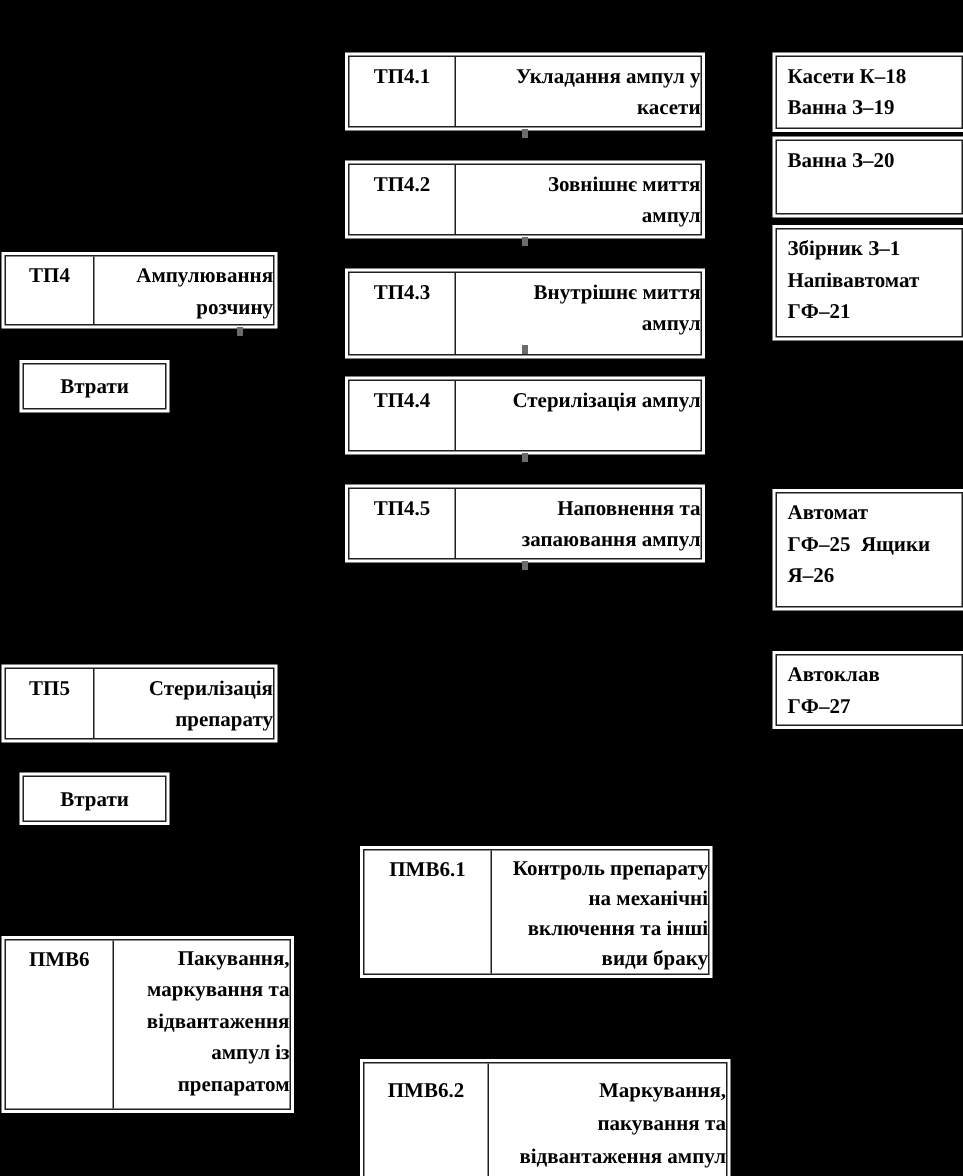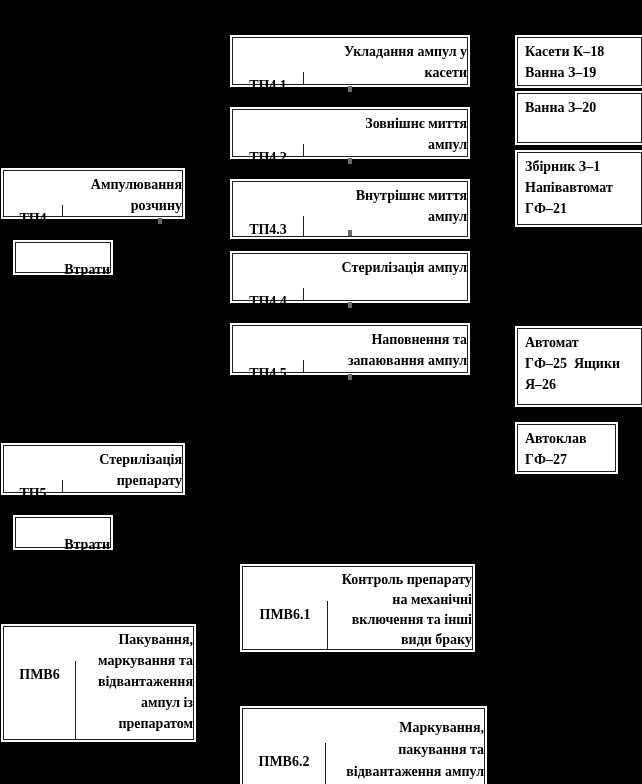--- a/index.html
+++ b/index.html
@@ -14,28 +14,28 @@
   .box{
     position:absolute; box-sizing:border-box;
     background:var(--box-fill);
     border:1.5px solid var(--box-border);
     box-shadow:0 0 0 2px var(--box-fill);
     color:var(--text); font-weight:bold; font-size:14px;
   }
   .split{display:flex;}
   .cell-code{
     box-sizing:border-box; text-align:center; padding-top:3px; line-height:21px;
-    border-right:1.5px solid var(--box-border); flex:0 0 auto;margin-top:34px;
+    border-right:1.5px solid var(--box-border); flex:0 0 auto;
   }
   .cell-label{
     flex:1 1 auto; text-align:right; padding-top:3px; line-height:21px;
     white-space:pre-wrap;
   }
   .equip{ padding:3px 7px; line-height:21px; white-space:pre-wrap; }
-  .loss{ text-align:right; padding-top:16px; line-height:21px;font-family:Liberation Serif, serif; }
+  .loss{ text-align:center; padding-top:5px; line-height:21px;font-family:Liberation Serif, serif; }
   .stub{ position:absolute; width:4px; height:6px; background:var(--connector); }
 </style>
 </head>
 <body>
 
 <div id="canvas">
 
   <div class="box split" style="left:232px;top:37px;width:236px;height:48px">
     <div class="cell-code" style="width:71px">ТП4.1</div>
     <div class="cell-label">Укладання ампул у
@@ -99,21 +99,21 @@
 
   <div class="box equip" style="left:517px;top:37px;width:125px;height:49px">Касети К–18
 Ванна З–19</div>
   <div class="box equip" style="left:517px;top:93px;width:125px;height:50px">Ванна З–20</div>
   <div class="box equip" style="left:517px;top:152px;width:125px;height:73px">Збірник З–1
 Напівавтомат
 ГФ–21</div>
   <div class="box equip" style="left:517px;top:328px;width:125px;height:77px">Автомат
 ГФ–25  Ящики
 Я–26</div>
-  <div class="box equip" style="left:517px;top:424px;width:99px;height:48px">Автоклав
+  <div class="box equip" style="left:517px;top:436px;width:125px;height:48px">Автоклав
 ГФ–27</div>
 
   <div class="stub" style="left:348px;top:86px"></div>
   <div class="stub" style="left:348px;top:158px"></div>
   <div class="stub" style="left:348px;top:230px"></div>
   <div class="stub" style="left:348px;top:302px"></div>
   <div class="stub" style="left:348px;top:374px"></div>
   <div class="stub" style="left:158px;top:218px"></div>
 
 </div>

